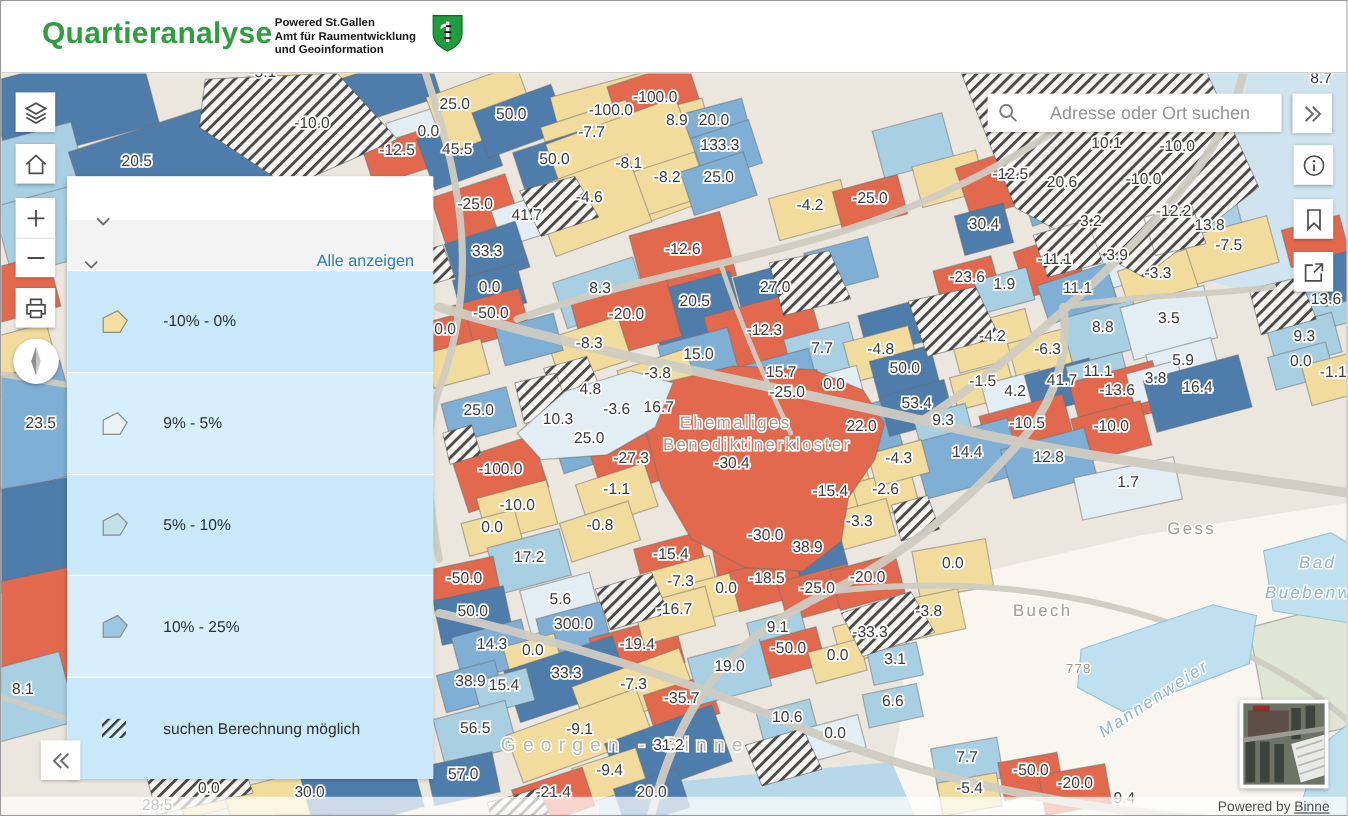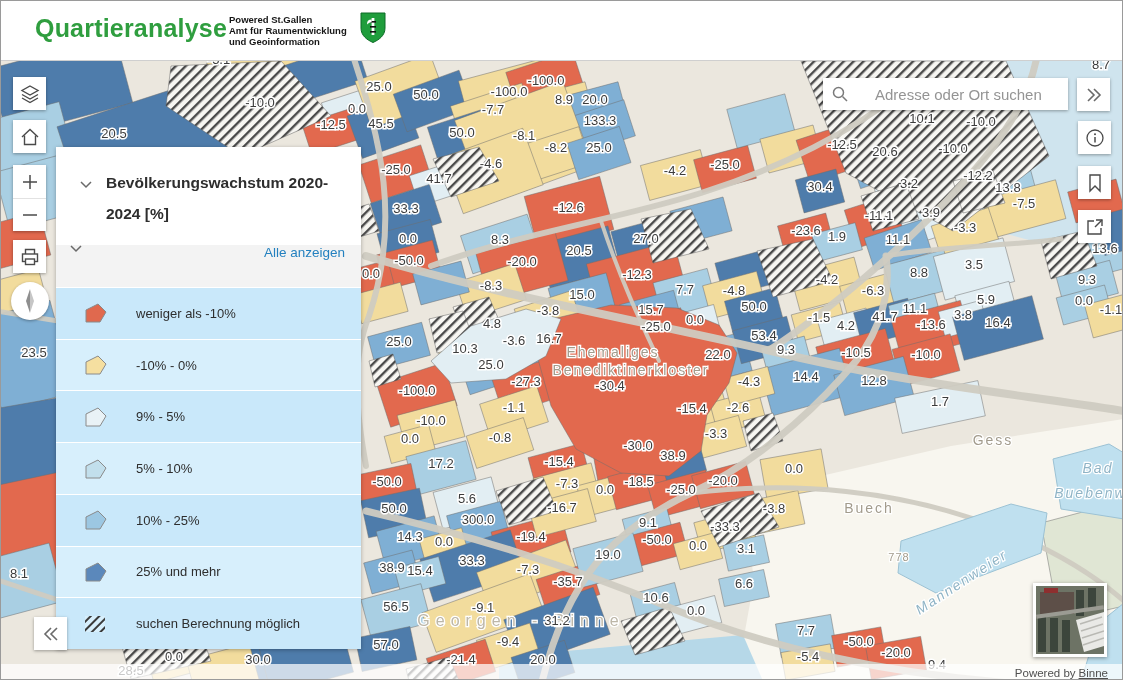--- a/index.html
+++ b/index.html
@@ -35,21 +35,21 @@
   .expand{left:1076px;top:17px;}
   .collapse{left:33px;top:556px;}
   .rbtn1{left:1077px;top:60px;}
   .rbtn2{left:1077px;top:105px;}
   .rbtn3{left:1077px;top:149px;}
   
   .panel{position:absolute;left:55px;top:86px;width:305px;height:502px;z-index:25;box-shadow:0 1px 4px rgba(0,0,0,.3);
        display:flex;flex-direction:column;background:#fff;}
   .ptitle{background:#fff;padding:20px 24px 16px 50px;position:relative;font-size:15.5px;font-weight:bold;color:#2e2e2e;line-height:31px;}
   .ptitle .chev{position:absolute;left:24px;top:34px;}
-  .pbar{background:#f3f3f3;height:42px;display:flex;align-items:flex-start;padding:0 16px 0 14px;}
+  .pbar{background:#f3f3f3;height:42px;display:flex;align-items:flex-end;padding:0 16px 0 14px;}
   .pbar .link{margin-left:auto;color:#2380bf;font-size:13.5px;cursor:pointer;}
   .pitems{flex:1;display:flex;flex-direction:column;}
   .lrow{flex:1;display:flex;align-items:center;gap:28px;padding-left:28px;font-size:13px;color:#2e2e2e;border-top:1px solid #fff;}
   .lrow:nth-child(odd){background:#c9e8fa;}
   .lrow:nth-child(even){background:#d7effc;}
   
   .thumb{position:absolute;left:1032px;top:522px;width:74px;height:74px;background:#fff;padding:3px;
        box-shadow:0 1px 4px rgba(0,0,0,.4);z-index:20;cursor:pointer;}
   .thumb svg{display:block;}
   
@@ -525,35 +525,28 @@
         <path d="M11 3 H17 V9" fill="none" stroke="#4a4a4a" stroke-width="1.4"></path>
         <path d="M17 3 L10 10" stroke="#4a4a4a" stroke-width="1.4"></path>
       </svg>
     </div>
 
     <div class="panel">
       <div class="ptitle">
         <svg class="chev" width="12" height="8" viewBox="0 0 12 8">
           <path d="M1 1 L6 6 L11 1" fill="none" stroke="#6a6a6a" stroke-width="1.5"></path>
         </svg>
-        <span>Bevölkerungswachstum 2020-2024 [%]</span>
       </div>
       <div class="pbar">
         <svg width="12" height="8" viewBox="0 0 12 8">
           <path d="M1 1 L6 6 L11 1" fill="none" stroke="#6a6a6a" stroke-width="1.5"></path>
         </svg>
         <span class="link">Alle anzeigen</span>
       </div>
       <div class="pitems">
-          <div class="lrow">
-            <svg width="24" height="22" viewBox="0 0 24 22">
-              <polygon points="2,8 14,2 22,10 16,20 2,20" fill="#e0694e" stroke="#8a8a8a" stroke-width="1"></polygon>
-            </svg>
-            <span>weniger als -10%</span>
-          </div>
           <div class="lrow">
             <svg width="24" height="22" viewBox="0 0 24 22">
               <polygon points="2,8 14,2 22,10 16,20 2,20" fill="#f5dfa0" stroke="#8a8a8a" stroke-width="1"></polygon>
             </svg>
             <span>-10% - 0%</span>
           </div>
           <div class="lrow">
             <svg width="24" height="22" viewBox="0 0 24 22">
               <polygon points="2,8 14,2 22,10 16,20 2,20" fill="#e9f2f6" stroke="#8a8a8a" stroke-width="1"></polygon>
             </svg>
@@ -566,26 +559,20 @@
             <span>5% - 10%</span>
           </div>
           <div class="lrow">
             <svg width="24" height="22" viewBox="0 0 24 22">
               <polygon points="2,8 14,2 22,10 16,20 2,20" fill="#9cc7e2" stroke="#8a8a8a" stroke-width="1"></polygon>
             </svg>
             <span>10% - 25%</span>
           </div>
           <div class="lrow">
             <svg width="24" height="22" viewBox="0 0 24 22">
-              <polygon points="2,8 14,2 22,10 16,20 2,20" fill="#5b88bb" stroke="#8a8a8a" stroke-width="1"></polygon>
-            </svg>
-            <span>25% und mehr</span>
-          </div>
-          <div class="lrow">
-            <svg width="24" height="22" viewBox="0 0 24 22">
               <rect x="1" y="3" width="20" height="16" fill="url(#lhatch)"></rect>
             </svg>
             <span>suchen Berechnung möglich</span>
           </div>
         </div>
     </div>
 
     <div class="btn collapse">
       <svg width="18" height="14" viewBox="0 0 18 14">
         <path d="M15 1 L9 7 L15 13 M9 1 L3 7 L9 13" fill="none" stroke="#6a6a6a" stroke-width="1.6"></path>

